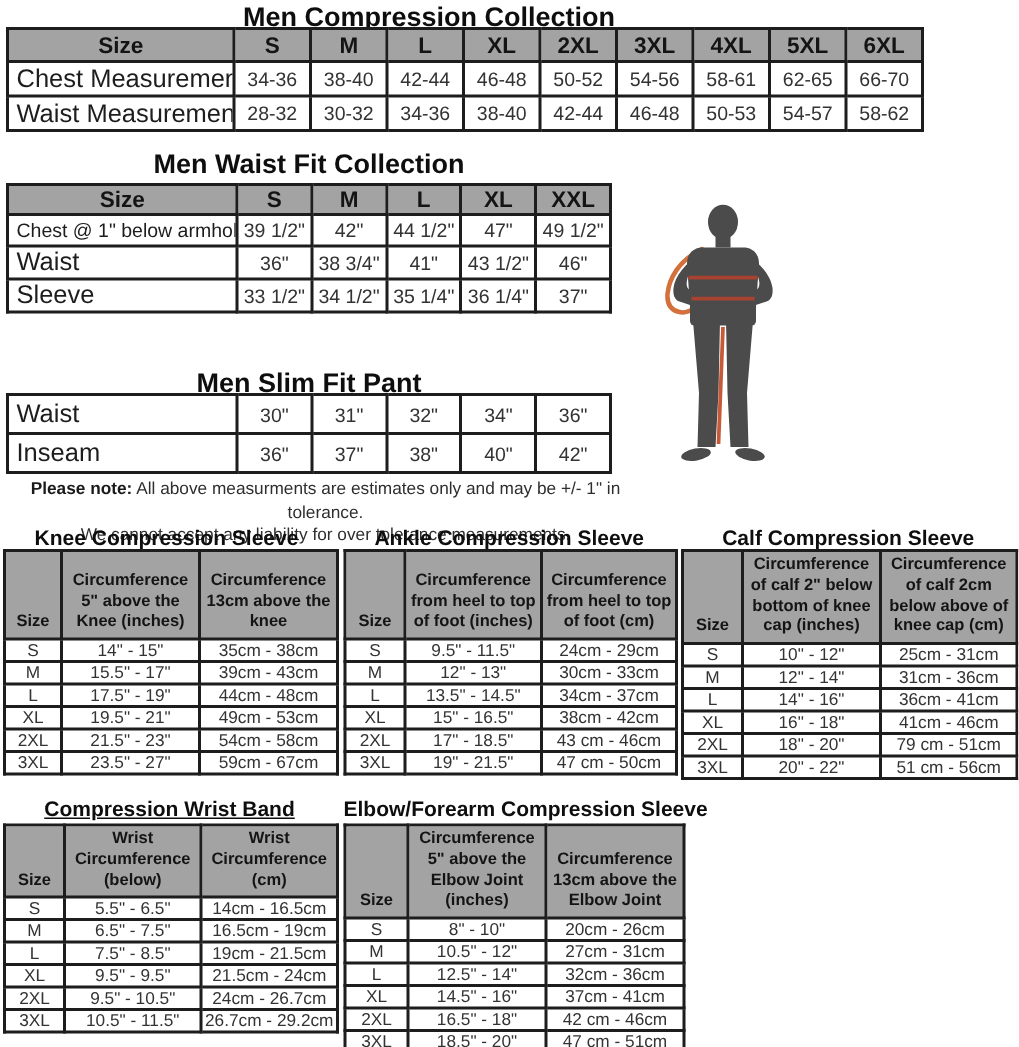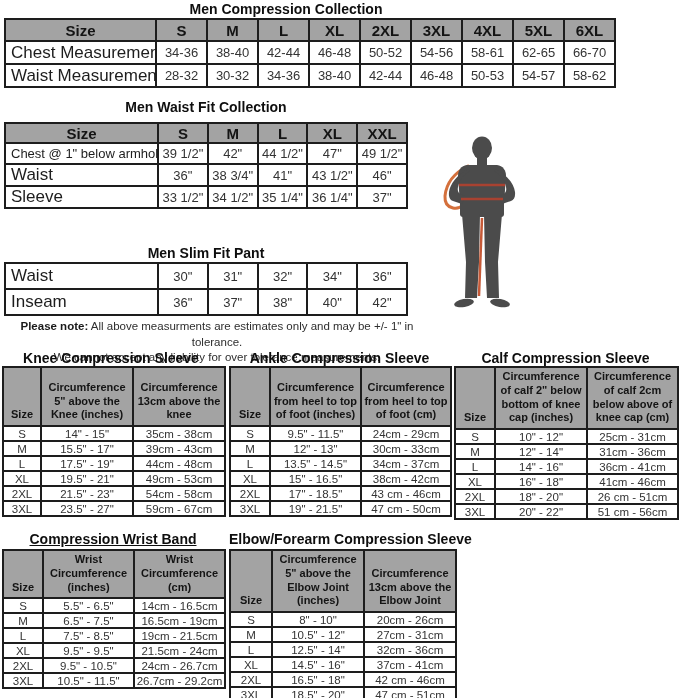--- a/index.html
+++ b/index.html
@@ -1,20 +1,20 @@
 <!DOCTYPE html>
 <html><head>
 <meta charset="utf-8">
 <style>
   html,body{margin:0;padding:0;background:#fff;}
   .page{position:relative;width:679px;height:698px;background:#ffffff;
         font-family:"Liberation Sans",sans-serif;overflow:hidden;}
 
   .ttl{position:absolute;margin:0;font-weight:bold;color:#0e0e0e;
-       text-align:center;white-space:nowrap;font-size:14px;line-height:1.1;}
+       text-align:center;white-space:nowrap;font-size:18px;line-height:1.1;}
   .ttl.sm{font-size:14px;}
 
   #t-comp-ttl {left:0;   top:2px;   width:572px;}
   #t-slim-ttl {left:0;   top:100px; width:412px;}
   #t-pant-ttl {left:0;   top:246px; width:412px;}
   #t-knee-ttl {left:0;  top:351px; width:222px;}
   #t-ankle-ttl{left:229px;top:351px; width:221px;}
   #t-calf-ttl {left:454px;top:351px; width:223px;text-align:center;}
   #t-wrist-ttl{left:2px;  top:532px; width:222px;text-decoration:underline;}
   #t-elbow-ttl{left:229px;top:532px; width:210px;}
@@ -336,41 +336,41 @@
           <td class="val">36cm - 41cm</td>
         </tr>
         <tr>
           <td class="sz">XL</td>
           <td class="val">16" - 18"</td>
           <td class="val">41cm - 46cm</td>
         </tr>
         <tr>
           <td class="sz">2XL</td>
           <td class="val">18" - 20"</td>
-          <td class="val">26 cm - 51cm</td>
+          <td class="val">79 cm - 51cm</td>
         </tr>
         <tr>
           <td class="sz">3XL</td>
           <td class="val">20" - 22"</td>
           <td class="val">51 cm - 56cm</td>
         </tr>
       </tbody>
   </table>
 
   <h2 class="ttl sm" id="t-wrist-ttl">Compression Wrist Band</h2>
   <table class="small bot" id="tbl-wrist">
     <colgroup>
         <col style="width:40px">
         <col style="width:91px">
         <col style="width:91px">
       </colgroup>
     <thead>
         <tr>
           <th>Size</th>
-          <th>Wrist Circumference (inches)</th>
+          <th>Wrist Circumference (below)</th>
           <th>Wrist Circumference (cm)</th>
         </tr>
       </thead>
     <tbody>
         <tr>
           <td class="sz">S</td>
           <td class="val">5.5" - 6.5"</td>
           <td class="val">14cm - 16.5cm</td>
         </tr>
         <tr>

